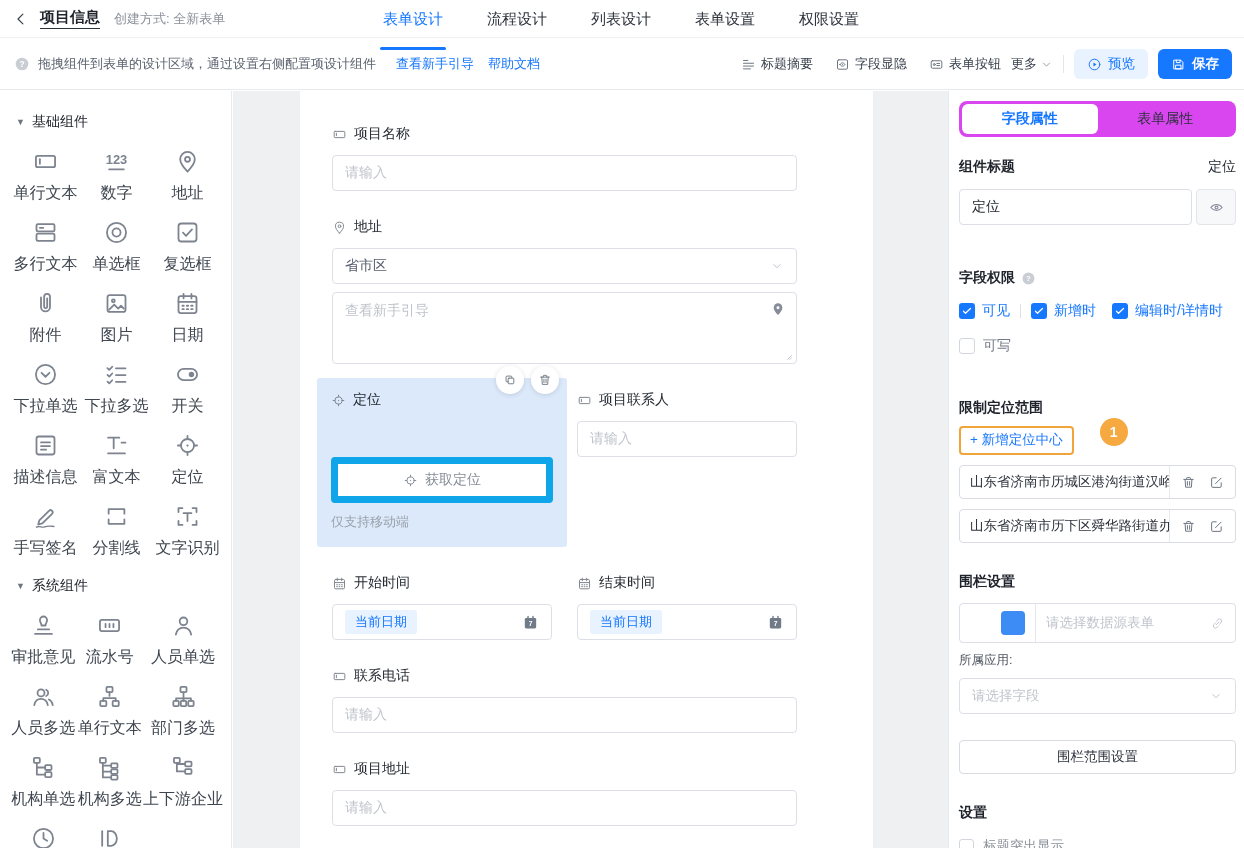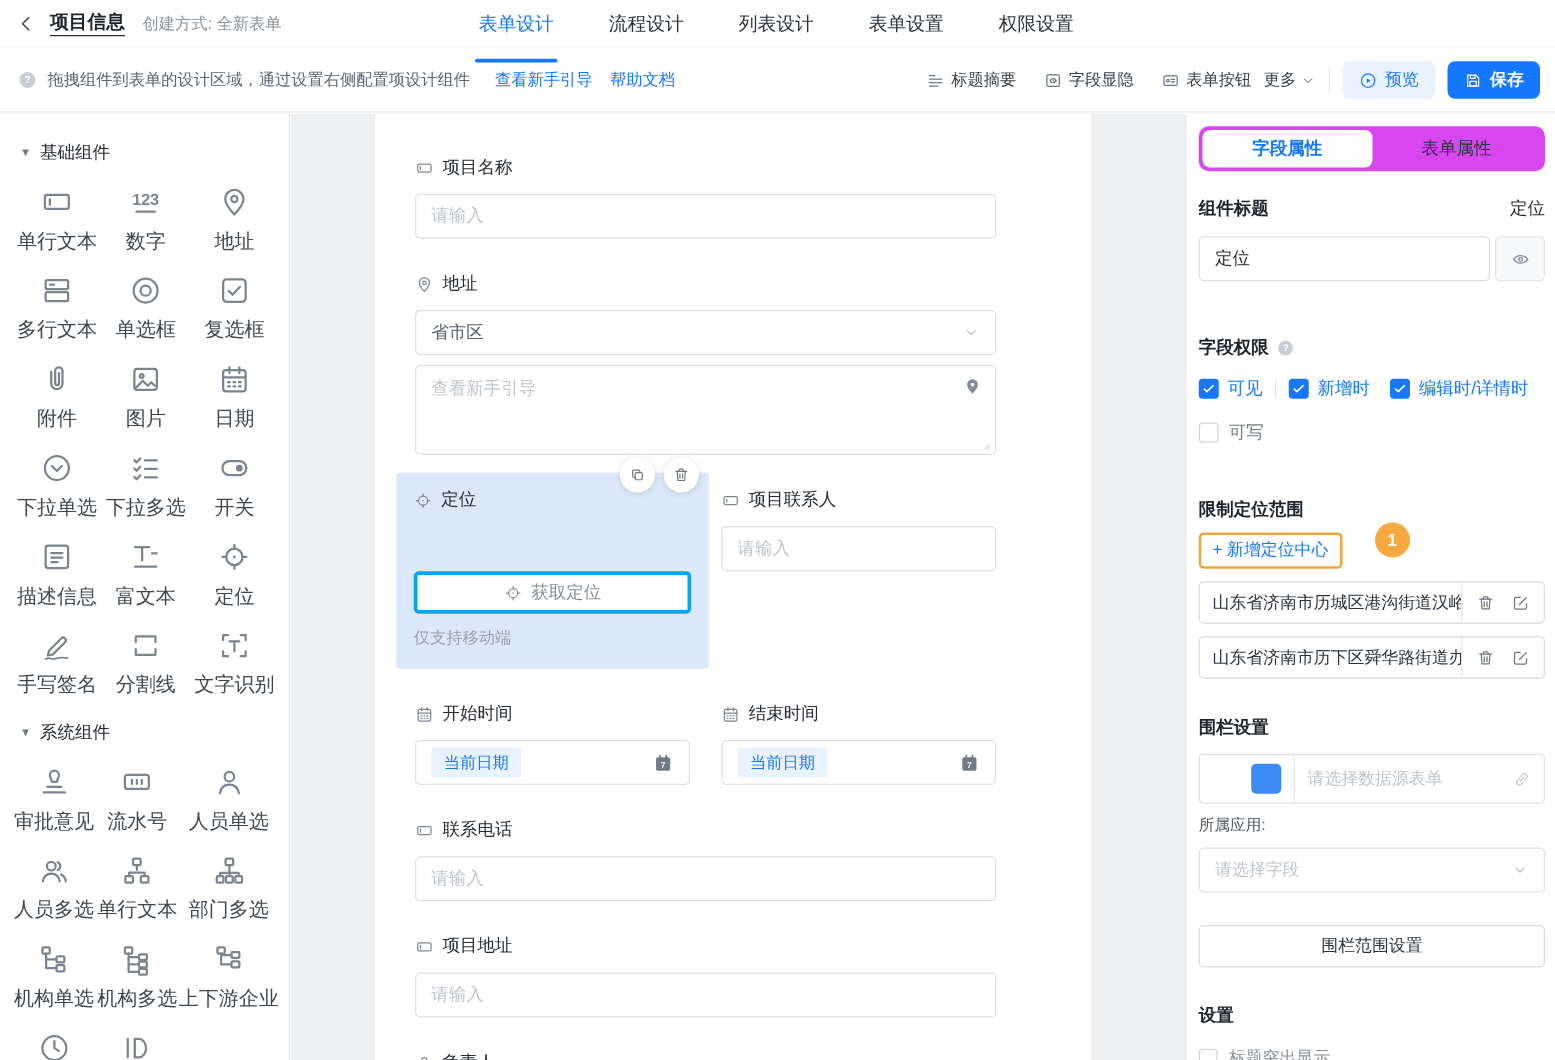--- a/index.html
+++ b/index.html
@@ -71,21 +71,21 @@
   .txtarea .pin { position:absolute; top:8px; right:10px; font-size:16px; color:#868d99; }
   .txtarea .rsz { position:absolute; bottom:2px; right:3px; font-size:12px; color:#aab0b9; }
   .row2 { display:flex; gap:25px; margin-bottom:27px; align-items:flex-start; }
   .col { flex:1; min-width:0; }
   .sel-block { position:relative; background:#dbe9fa; border-radius:3px;
     padding:13px 14px 16px; margin:-13px -15px 0; }
   .float-btns { position:absolute; top:-12px; right:8px; display:flex; gap:7px; }
   .circle-btn { width:28px; height:28px; border-radius:50%; background:#fff;
     box-shadow:0 1px 5px rgba(31,35,41,.14); display:flex; align-items:center; justify-content:center;
     color:#6f7682; font-size:14px; cursor:pointer; }
-  .locate-btn { height:34px; border:3px solid #0ea5e9; background:#fff; border-radius:4px;
+  .locate-btn { height:46px; border:7px solid #0ea5e9; background:#fff; border-radius:4px;
     display:flex; align-items:center; justify-content:center; gap:7px; color:#878e99; font-size:14px;
     margin-bottom:10px; cursor:pointer;margin-top:48px; }
   .locate-btn .svg-ic { font-size:15px; }
   .sel-note { font-size:13px; color:#9aa1ab; }
   .chip { background:#e9f2ff; color:#1677ff; font-size:13px; padding:3px 10px; border-radius:3px; }
   .suffix-right { margin-left:auto; color:#6d7480; font-size:17px; display:inline-flex; }
 
   
   .panel { position:absolute; top:91px; right:0; width:296px; bottom:0; background:#fff;
     border-left:1px solid #e8eaed; padding:10px 8px 0 10px; overflow:hidden; }

